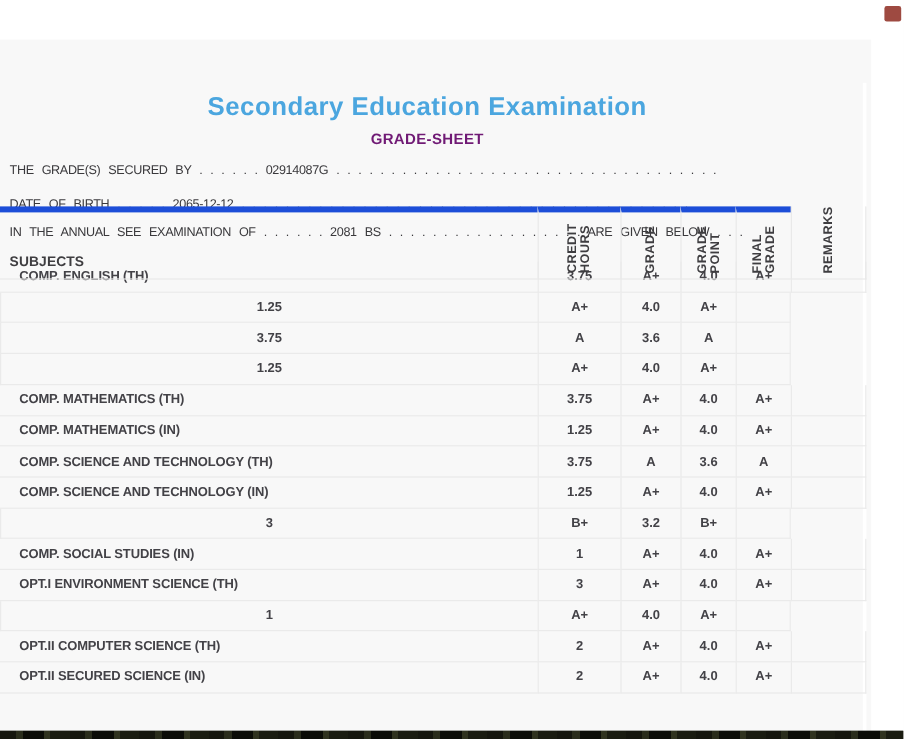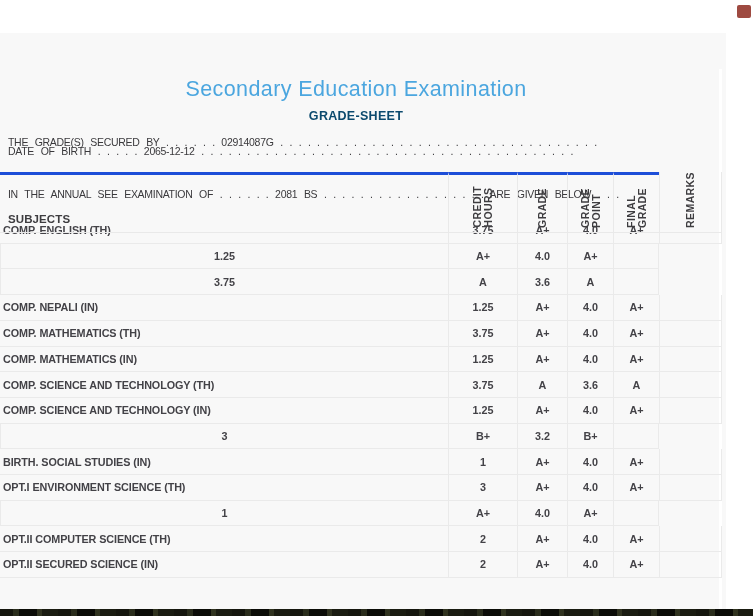--- a/index.html
+++ b/index.html
@@ -5,44 +5,44 @@
   html,body{margin:0;padding:0;background:#fff;}
   .canvas{position:relative;width:753px;height:616px;background:#ffffff;overflow:hidden;
           font-family:"Liberation Sans",sans-serif;}
   
   .corner-icon{position:absolute;left:737px;top:5px;width:14px;height:13px;
                background:#9e4a41;border-radius:2px;}
   
   .panel{position:absolute;left:0;top:33px;width:726px;height:577px;background:#f8f8f8;}
   .panel-edge{position:absolute;left:719px;top:36px;width:3px;height:574px;background:#ffffff;}
   .title{position:absolute;left:0;top:44px;width:712px;text-align:center;
-         font-size:21.5px;font-weight:400;letter-spacing:0.4px;color:#4ba6df;}
+         font-size:21.5px;font-weight:700;letter-spacing:0.4px;color:#4ba6df;}
   .subtitle{position:absolute;left:0;top:76px;width:712px;text-align:center;
-            font-size:12.5px;font-weight:bold;letter-spacing:0.3px;color:#0c4a6e;}
+            font-size:12.5px;font-weight:bold;letter-spacing:0.3px;color:#701a75;}
   .info-line{position:absolute;left:8px;max-width:714px;height:16px;line-height:16px;
              font-size:10.5px;font-weight:normal;color:#3a393c;letter-spacing:-0.3px;
              word-spacing:4px;white-space:nowrap;overflow:hidden;}
-  #info1{top:101px;} #info2{top:110px;} #info3{top:153px;}
+  #info1{top:101px;} #info2{top:129px;} #info3{top:153px;}
   
   .table{position:absolute;left:0;top:139px;width:722px;}
   .thead,.trow{display:grid;grid-template-columns:448px 69px 50px 46px 46px 63px;}
   .thead{height:46px;}
   .th{position:relative;display:flex;align-items:flex-end;justify-content:center;
-      border-bottom:1px solid #e9e9e9;border-top:3px solid #1d4ed8;}
+      border-bottom:1px solid #e9e9e9;border-top:5px solid #1d4ed8;}
   .th.sub{justify-content:flex-start;padding:0 0 7px 8px;font-size:11.5px;font-weight:bold;
           color:#3e3d40;letter-spacing:0.1px;}
   .th.vcol{border-left:1px solid #e9e9e9;}
   .th.last{border-right:1px solid #e9e9e9;border-top:none;}
   .vlabel{writing-mode:vertical-rl;transform:rotate(180deg);white-space:pre-line;
           font-weight:bold;font-size:10.5px;line-height:11px;letter-spacing:0.4px;
           color:#3e3d40;margin-bottom:4px;}
   .trow{height:25.71px;}
   .cell{display:flex;align-items:center;justify-content:center;border-bottom:1px solid #eaeaea;
         font-size:10.8px;font-weight:bold;color:#434247;}
-  .cell.sub{justify-content:flex-start;padding-left:3px;letter-spacing:-0.1px;}
+  .cell.sub{justify-content:flex-start;padding-left:16px;letter-spacing:-0.1px;}
   .cell.vcol{border-left:1px solid #eaeaea;}
   .cell.last{border-right:1px solid #eaeaea;}
   
   .bottom-strip{position:absolute;left:0;top:609px;width:753px;height:7px;background:#13140c;
     background-image:repeating-linear-gradient(90deg,#15160e 0 13px,#2a2d1c 13px 19px,
       #0b0c07 19px 37px,#30331f 37px 42px,#1a1c11 42px 58px);}
 </style>
 </head>
 <body>
 
@@ -104,21 +104,20 @@
 
           <div class="trow">
             <div class="cell vcol">3.75</div>
             <div class="cell vcol">A</div>
             <div class="cell vcol">3.6</div>
             <div class="cell vcol">A</div>
             <div class="cell vcol last"></div>
           </div>
 
           <div class="trow">
-            <div class="cell sub">COMP. NEPALI (IN)</div>
             <div class="cell vcol">1.25</div>
             <div class="cell vcol">A+</div>
             <div class="cell vcol">4.0</div>
             <div class="cell vcol">A+</div>
             <div class="cell vcol last"></div>
           </div>
 
           <div class="trow">
             <div class="cell sub">COMP. MATHEMATICS (TH)</div>
             <div class="cell vcol">3.75</div>
@@ -157,21 +156,21 @@
 
           <div class="trow">
             <div class="cell vcol">3</div>
             <div class="cell vcol">B+</div>
             <div class="cell vcol">3.2</div>
             <div class="cell vcol">B+</div>
             <div class="cell vcol last"></div>
           </div>
 
           <div class="trow">
-            <div class="cell sub">BIRTH. SOCIAL STUDIES (IN)</div>
+            <div class="cell sub">COMP. SOCIAL STUDIES (IN)</div>
             <div class="cell vcol">1</div>
             <div class="cell vcol">A+</div>
             <div class="cell vcol">4.0</div>
             <div class="cell vcol">A+</div>
             <div class="cell vcol last"></div>
           </div>
 
           <div class="trow">
             <div class="cell sub">OPT.I ENVIRONMENT SCIENCE (TH)</div>
             <div class="cell vcol">3</div>

